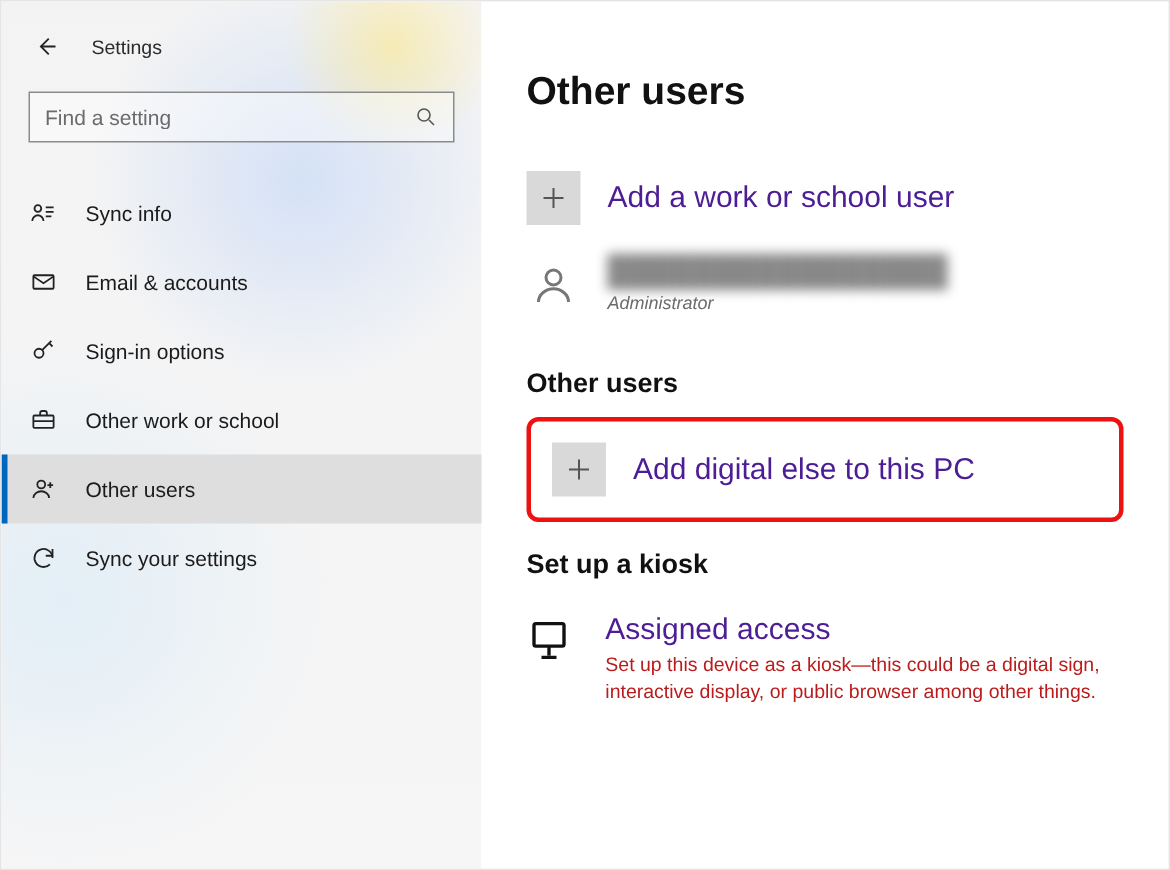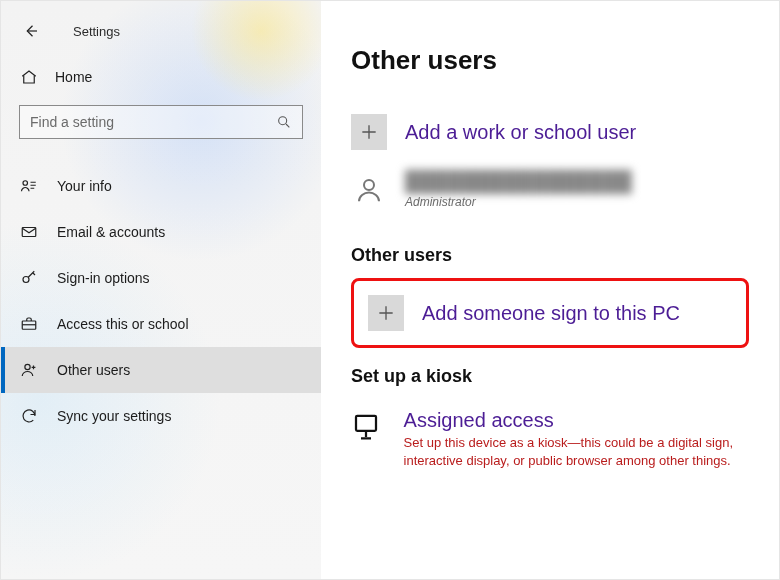--- a/index.html
+++ b/index.html
@@ -25,21 +25,21 @@
     background:
       radial-gradient(circle at 260px 30px, rgba(255,230,120,0.5), rgba(255,230,120,0) 70px),
       radial-gradient(circle at 200px 120px, rgba(120,170,255,0.25), rgba(120,170,255,0) 140px),
       radial-gradient(circle at 40px 400px, rgba(120,200,255,0.15), rgba(120,200,255,0) 180px),
       linear-gradient(#f3f3f3, #f6f6f6);
     padding: 10px 0 0 0;
   }
   .topbar {
     display: flex;
     align-items: center;
-    gap: 28px;
+    gap: 16px;
     padding: 6px 16px 10px 16px;
   }
   .back-btn {
     width: 28px; height: 28px;
     display: flex; align-items: center; justify-content: center;
     cursor: pointer;
   }
   .window-title { font-size: 13px; color: #2b2b2b; }
   .home-row {
     display: flex;
@@ -170,29 +170,20 @@
         <span class="icon-slot">
           <svg width="18" height="18" viewBox="0 0 24 24" fill="none" stroke="#222" stroke-width="1.6">
               <path d="M14 5l-7 7 7 7"></path>
               <path d="M7 12h13"></path>
             </svg>
         </span>
       </div>
       <div class="window-title">Settings</div>
     </div>
 
-    <div class="home-row">
-      <span class="icon-slot">
-        <svg width="18" height="18" viewBox="0 0 24 24" fill="none" stroke="#222" stroke-width="1.6">
-            <path d="M3 11l9-7 9 7"></path>
-            <path d="M5 10v10h14V10"></path>
-          </svg>
-      </span>
-      <span class="nav-label">Home</span>
-    </div>
 
     <div class="search-wrap">
       <div class="search">
         <input type="text" placeholder="Find a setting" style="">
         <span class="icon-slot">
           <svg width="16" height="16" viewBox="0 0 24 24" fill="none" stroke="#555" stroke-width="1.6">
               <circle cx="10" cy="10" r="6"></circle>
               <path d="M20 20l-5-5"></path>
             </svg>
         </span>
@@ -202,21 +193,21 @@
 
     <nav class="nav">
       <div class="nav-item">
         <span class="icon-slot">
           <svg width="18" height="18" viewBox="0 0 24 24" fill="none" stroke="#222" stroke-width="1.6">
               <circle cx="7" cy="8" r="3"></circle>
               <path d="M2 19c0-3 3-5 5-5s5 2 5 5"></path>
               <path d="M14 7h7M14 11h7M14 15h5"></path>
             </svg>
         </span>
-        <span class="nav-label">Your info</span>
+        <span class="nav-label">Sync info</span>
       </div>
       <div class="nav-item">
         <span class="icon-slot">
           <svg width="18" height="18" viewBox="0 0 24 24" fill="none" stroke="#222" stroke-width="1.6">
               <rect x="3" y="6" width="18" height="12" rx="1"></rect>
               <path d="M3 7l9 6 9-6"></path>
             </svg>
         </span>
         <span class="nav-label">Email &amp; accounts</span>
       </div>
@@ -230,21 +221,21 @@
         <span class="nav-label">Sign-in options</span>
       </div>
       <div class="nav-item">
         <span class="icon-slot">
           <svg width="18" height="18" viewBox="0 0 24 24" fill="none" stroke="#222" stroke-width="1.6">
               <rect x="3" y="8" width="18" height="11" rx="1"></rect>
               <path d="M9 8V6a2 2 0 012-2h2a2 2 0 012 2v2"></path>
               <path d="M3 13h18"></path>
             </svg>
         </span>
-        <span class="nav-label">Access this or school</span>
+        <span class="nav-label">Other work or school</span>
       </div>
       <div class="nav-item selected">
         <span class="icon-slot">
           <svg width="18" height="18" viewBox="0 0 24 24" fill="none" stroke="#222" stroke-width="1.6">
               <circle cx="10" cy="8" r="3.5"></circle>
               <path d="M3 20c0-4 4-6 7-6s7 2 7 6"></path>
               <path d="M18 6v5M15.5 8.5h5"></path>
             </svg>
         </span>
         <span class="nav-label">Other users</span>
@@ -289,21 +280,21 @@
 
     <h2 class="subhead" style="margin-top:26px;">Other users</h2>
 
     <div class="highlight-box">
       <div class="row" style="padding:0;">
         <div class="tile">
           <svg width="20" height="20" viewBox="0 0 24 24" fill="none" stroke="#555" stroke-width="1.6">
               <path d="M12 4v16M4 12h16"></path>
             </svg>
         </div>
-        <div class="row-title">Add someone sign to this PC</div>
+        <div class="row-title">Add digital else to this PC</div>
       </div>
     </div>
 
     <h2 class="subhead">Set up a kiosk</h2>
 
     <div class="row" style="align-items:flex-start;">
       <div class="kiosk-icon">
         <svg width="30" height="30" viewBox="0 0 24 24" fill="none" stroke="#111" stroke-width="1.8">
             <rect x="4" y="3" width="16" height="12" rx="1"></rect>
             <path d="M12 15v5M8 21h8"></path>

